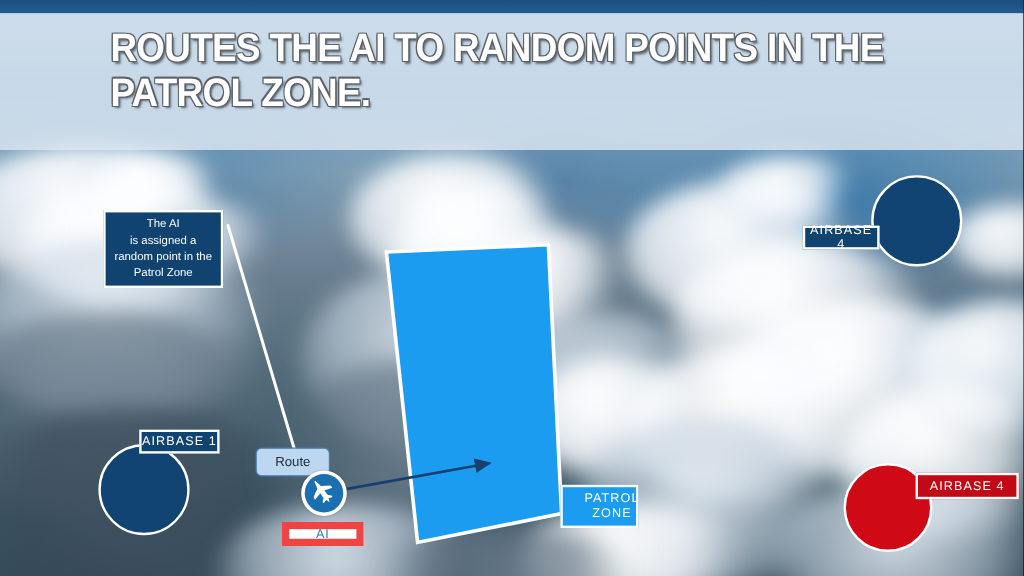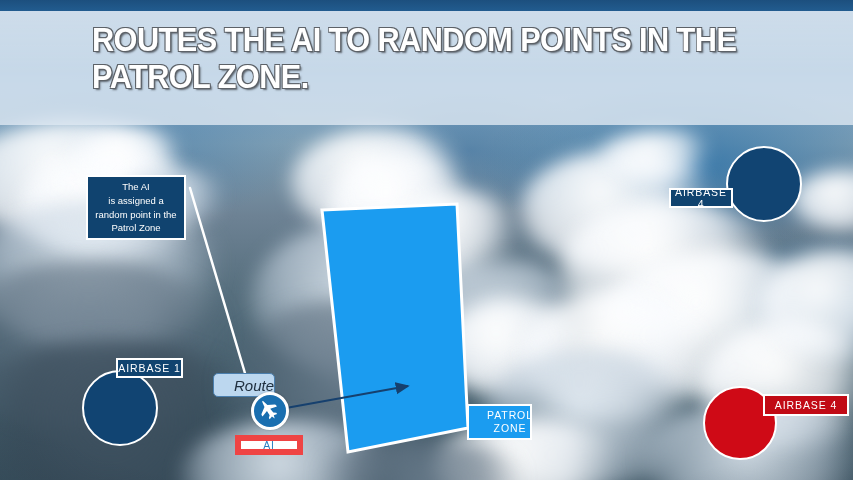--- a/index.html
+++ b/index.html
@@ -144,25 +144,24 @@
     white-space: pre-line;
   }
 
   .route-pill {
     position: absolute;
     box-sizing: border-box;
     background: #bcd7ef;
     border: 1px solid #4b7fae;
     border-radius: 5px;
     color: #203040;
-    font-size: 15px;
-    display: flex;
-    align-items: center;
-    justify-content: flex-end;
-    font-style: italic;
+    font-size: 11px;
+    display: flex;
+    align-items: center;
+    justify-content: center;
   }
 
   .ai-label {
     position: absolute;
     box-sizing: border-box;
     background: #ffffff;
     border: 6px solid #ef4444;
     color: #2a7fc0;
     font-size: 10.5px;
     letter-spacing: .8px;

